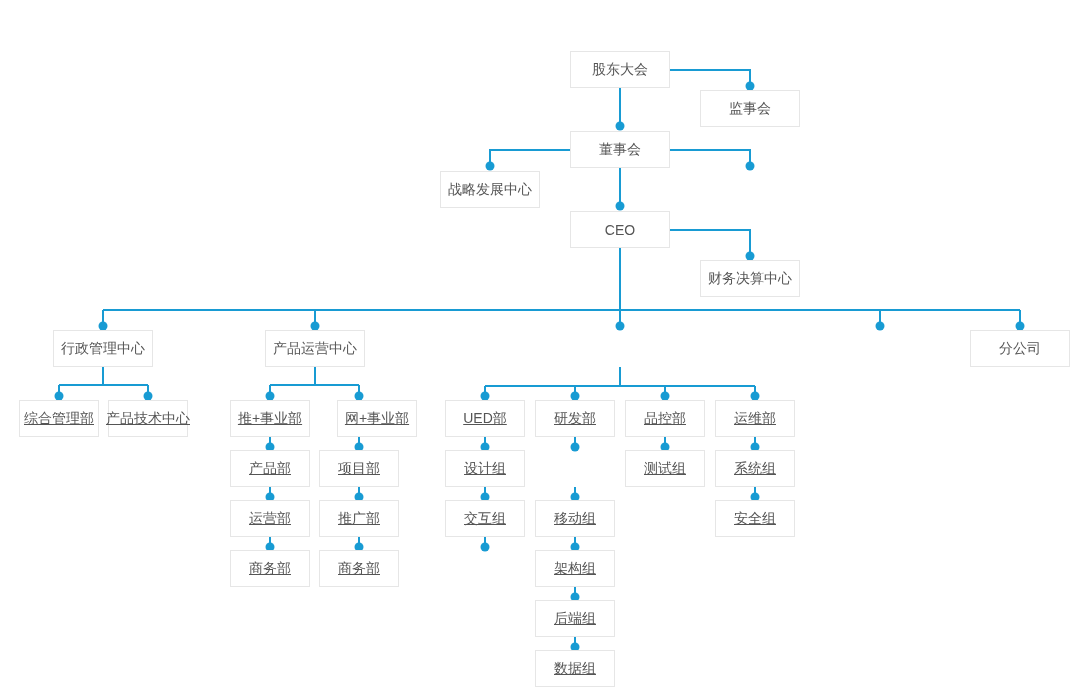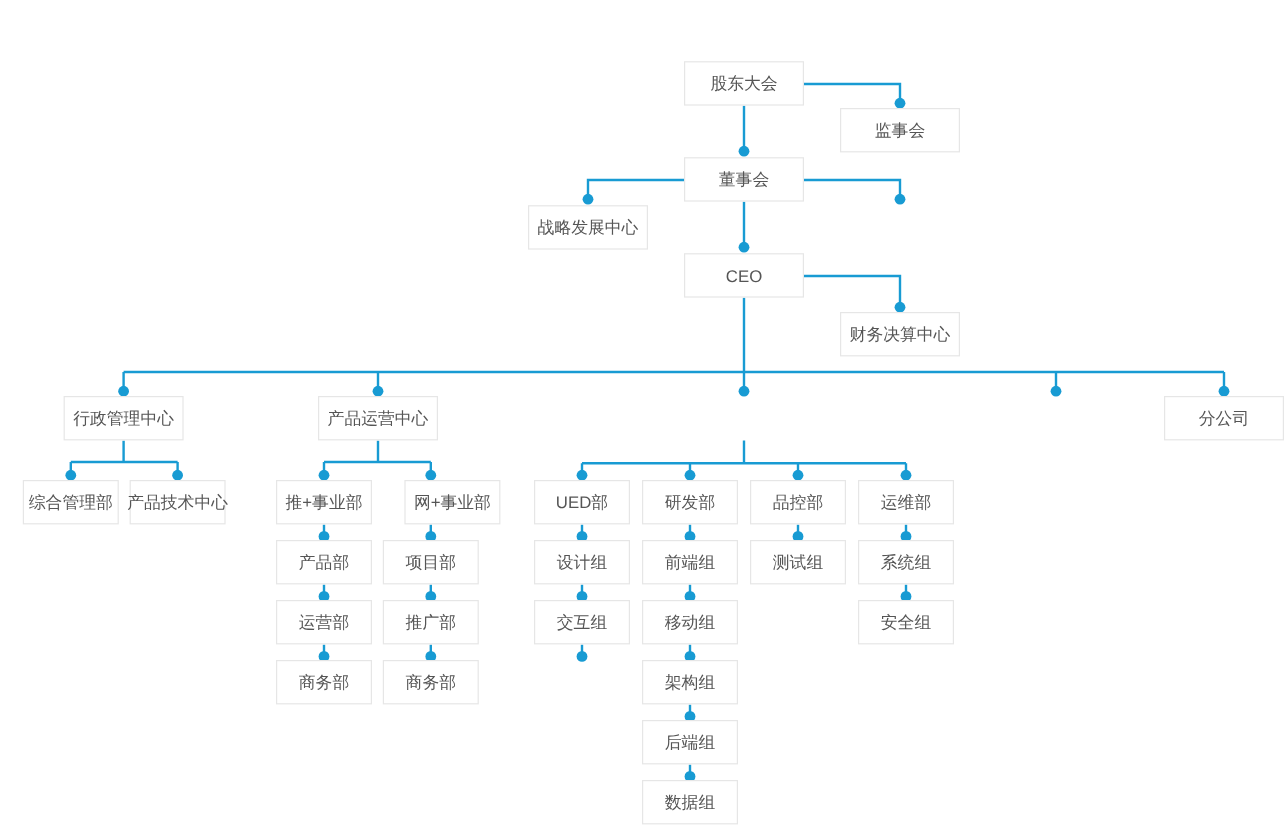--- a/index.html
+++ b/index.html
@@ -33,21 +33,21 @@
     background: #ffffff;
     border: 1px solid #e6e6e6;
     display: flex;
     align-items: center;
     justify-content: center;
     font-size: 14px;
     color: #555555;
     white-space: nowrap;
     z-index: 1;
   }
-  .node.small { width: 80px; }
+  .node.small { width: 80px; text-decoration: underline; }
 </style>
 </head>
 <body>
 
 <div class="canvas">
 
   <svg class="connectors" viewBox="0 0 1070 689" xmlns="http://www.w3.org/2000/svg">
 
     <path d="M620 88 V126
              M670 70 H750 V86
@@ -135,21 +135,20 @@
   <div class="node small" style="left:230px;top:500px">运营部</div>
   <div class="node small" style="left:319px;top:500px">推广部</div>
   <div class="node small" style="left:230px;top:550px">商务部</div>
   <div class="node small" style="left:319px;top:550px">商务部</div>
 
   <div class="node small" style="left:445px;top:400px">UED部</div>
   <div class="node small" style="left:535px;top:400px">研发部</div>
   <div class="node small" style="left:625px;top:400px">品控部</div>
   <div class="node small" style="left:715px;top:400px">运维部</div>
   <div class="node small" style="left:445px;top:450px">设计组</div>
-  <div class="node small" style="left:535px;top:450px">前端组</div>
   <div class="node small" style="left:625px;top:450px">测试组</div>
   <div class="node small" style="left:715px;top:450px">系统组</div>
   <div class="node small" style="left:445px;top:500px">交互组</div>
   <div class="node small" style="left:535px;top:500px">移动组</div>
   <div class="node small" style="left:715px;top:500px">安全组</div>
   <div class="node small" style="left:535px;top:550px">架构组</div>
   <div class="node small" style="left:535px;top:600px">后端组</div>
   <div class="node small" style="left:535px;top:650px">数据组</div>
 
 </div>

